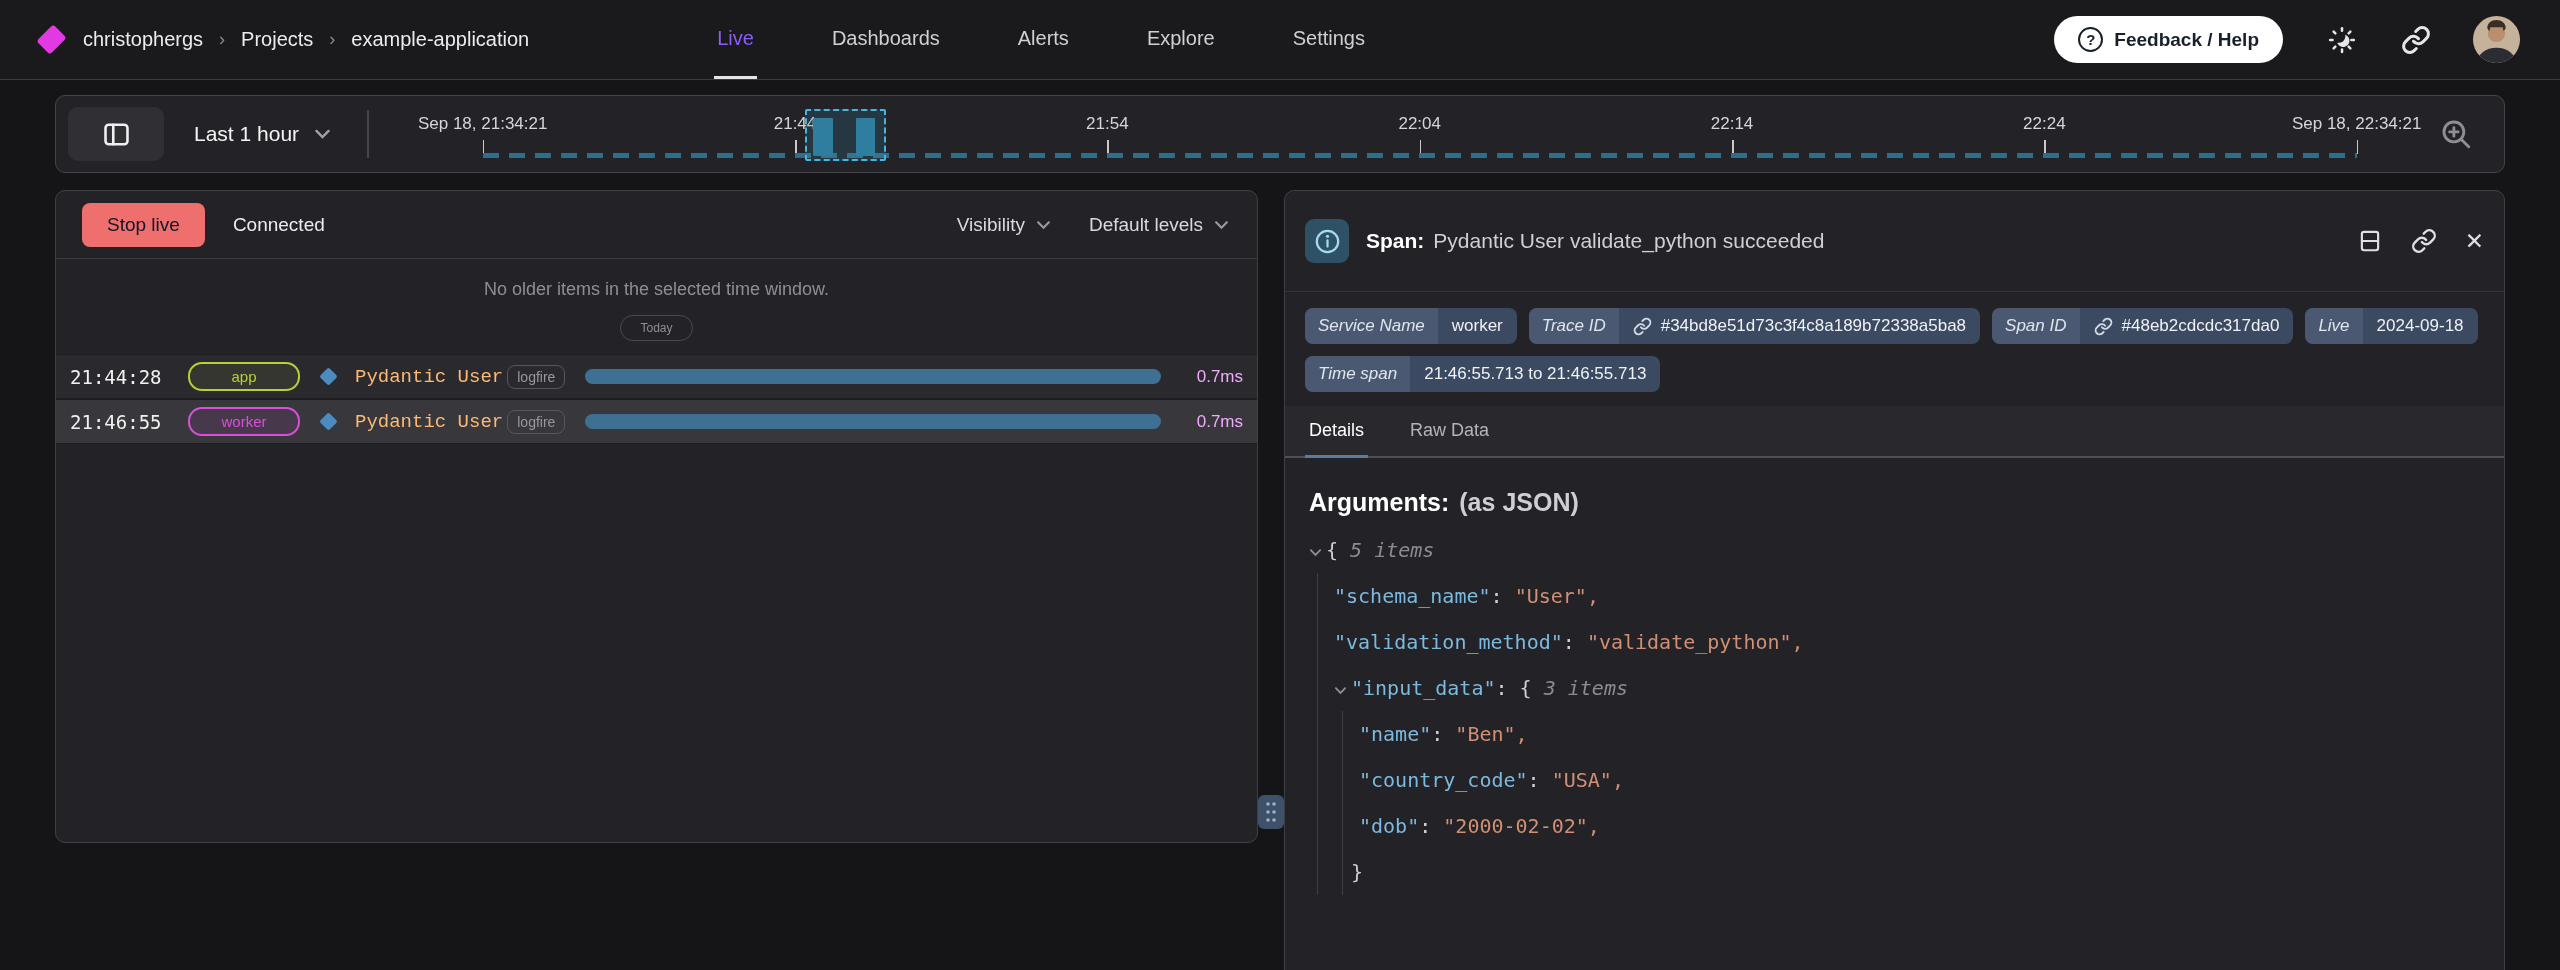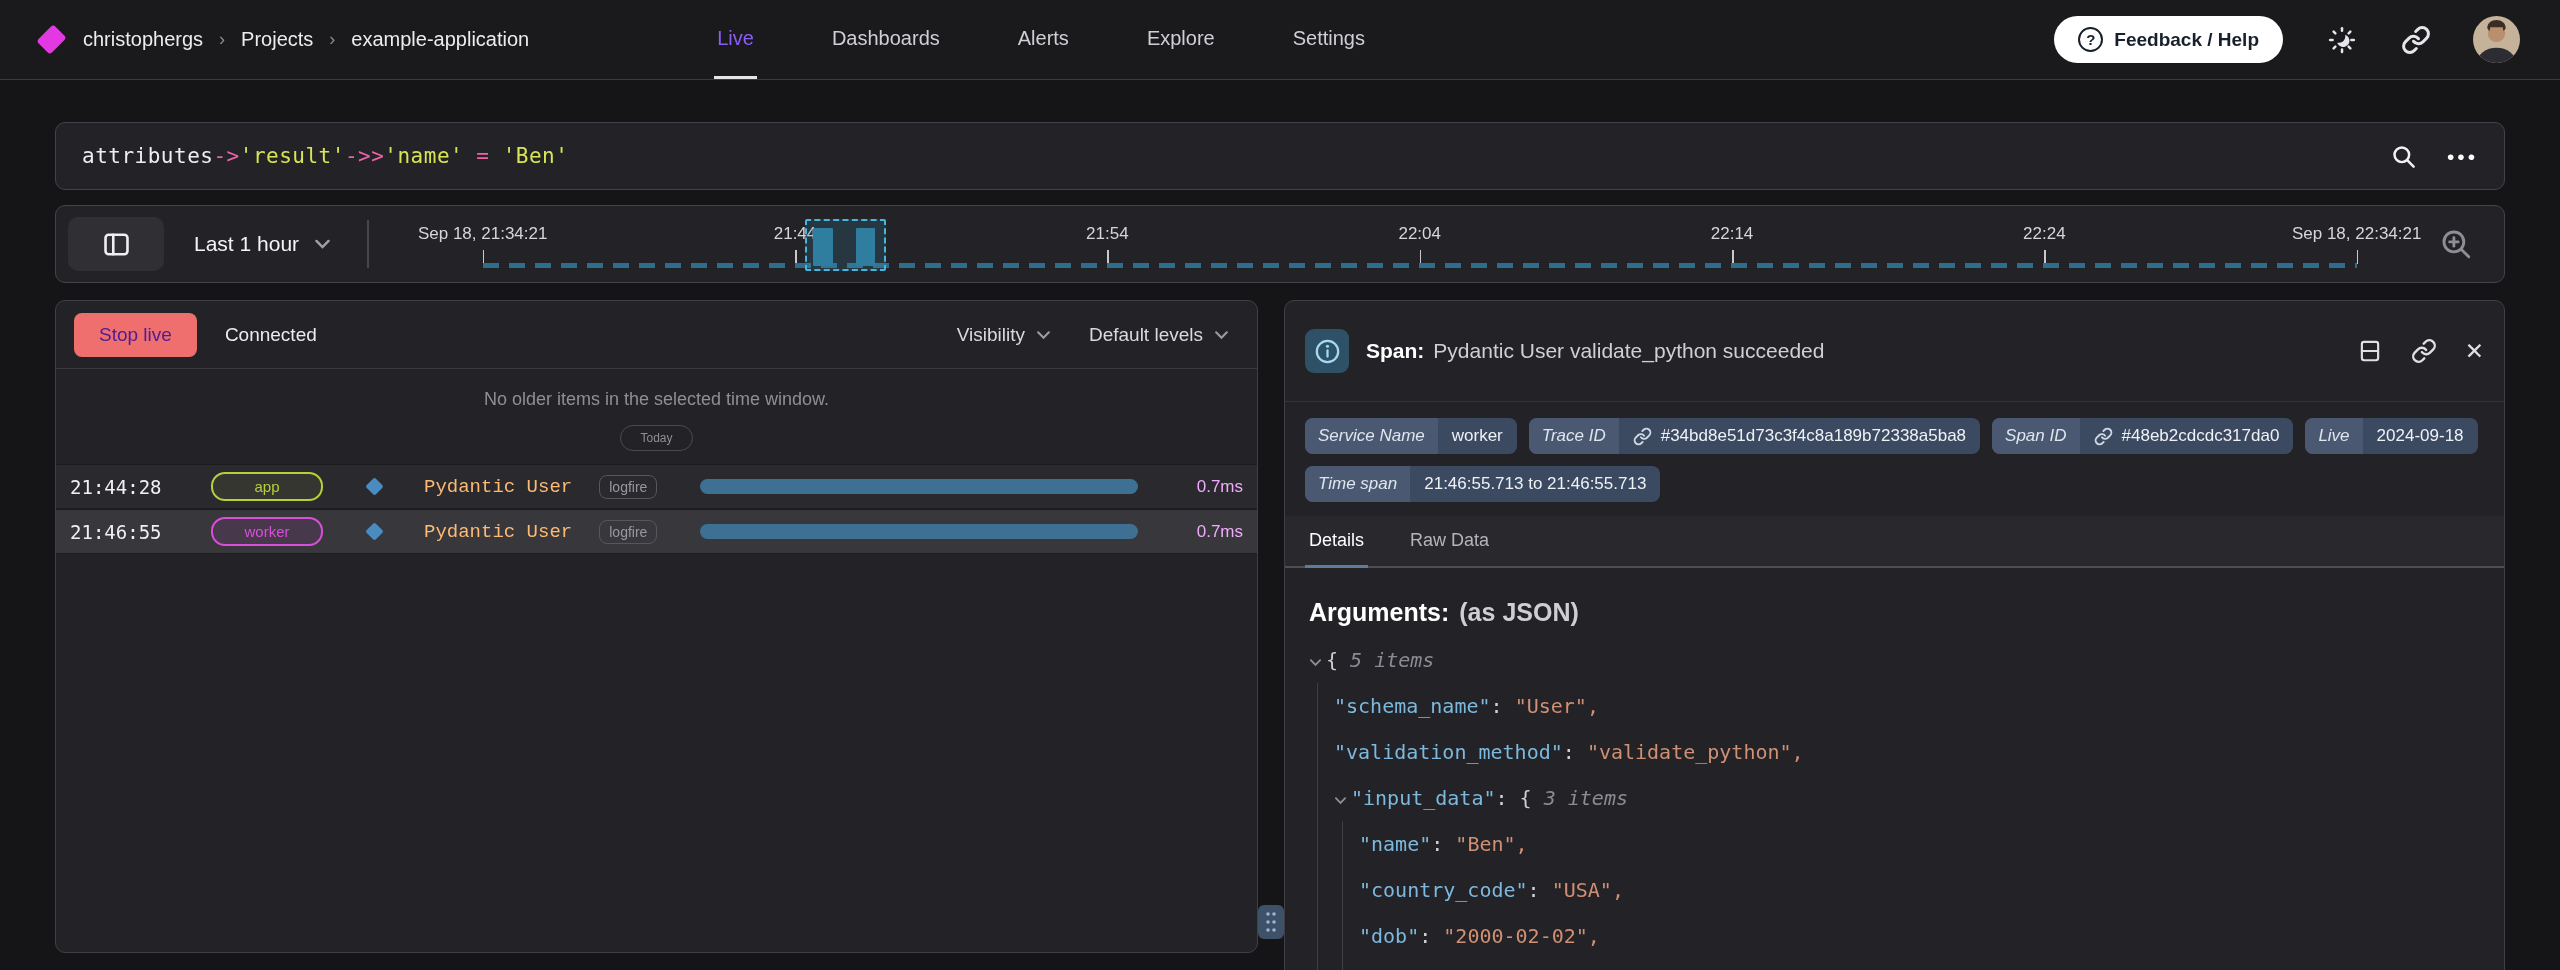--- a/index.html
+++ b/index.html
@@ -64,34 +64,34 @@
   .zoom-btn svg { width:34px; height:34px; }
 
   
   .panels { margin:17px 55px 0; display:flex; gap:26px; position:relative; align-items:flex-start; }
   .panel { background:#232327; border:1.5px solid #3f3f45; border-radius:10px; overflow:hidden; }
   .live-panel { flex:0 0 1203px; height:653px; display:flex; flex-direction:column; }
   .detail-panel { flex:1; height:900px; }
 
   
   .live-header { height:68px; display:flex; align-items:center; padding:0 18px; border-bottom:1px solid #39393e; flex:0 0 auto; }
-  .stop-live { background:#ef6e6e; color:#4c1d95; border:none; border-radius:8px; padding:11px 25px;
-               font-size:19px; font-family:inherit; cursor:pointer; }
+  .stop-live { background:#ef6e6e; color:#0f172a; border:none; border-radius:8px; padding:11px 25px;
+               font-size:19px; font-family:inherit; cursor:pointer;margin-left:8px; }
   .conn-status { font-size:19px; color:#ececef; margin-left:28px; }
   .dropdown { display:flex; align-items:center; gap:11px; background:none; border:none; color:#dadade;
               font-size:19px; font-family:inherit; cursor:pointer; }
   .dropdown svg { width:15px; height:10px; color:#9a9aa0; }
   .dd-visibility { margin-left:auto; }
   .dd-levels { margin-left:38px; margin-right:10px; }
   .empty-block { padding-top:20px; text-align:center; }
   .empty-msg { font-size:18px; color:#8e8e94; }
   .today-pill { display:inline-block; margin:15px auto 13px; border:1.5px solid #4a4a50; border-radius:17px;
                 padding:5px 19px; font-size:12px; color:#8e8e94; }
   .live-row { height:45px; display:flex; align-items:center; padding:0 14px; background:#2a2a2e;
-              border-top:1px solid #1d1d20; border-bottom:1px solid #1d1d20; cursor:pointer;gap:23px; }
+              border-top:1px solid #1d1d20; border-bottom:1px solid #1d1d20; cursor:pointer; }
   .live-row.selected { background:#37373c; }
   .row-time { font-family:"DejaVu Sans Mono", monospace; font-size:19px; color:#f0f0f2; width:118px; flex:0 0 auto; }
   .svc-badge { width:112px; flex:0 0 auto; text-align:center; font-size:15px; padding:4px 0;
                border-radius:14px; border:2px solid; }
   .row-diamond { width:13px; height:13px; background:#4a8cc0; transform:rotate(45deg); border-radius:2px;
                  margin:0 20px 0 22px; flex:0 0 auto; }
   .row-name { font-family:Liberation Mono, monospace; font-size:19px; color:#fdba74; margin-right:4px; white-space:nowrap; }
   .tag-badge { font-size:14px; color:#97979e; border:1.5px solid #56565c; border-radius:8px; padding:3px 9px; flex:0 0 auto; }
   .row-bar { flex:1; height:15px; border-radius:8px; background:#3e7094; margin:0 18px 0 20px; }
   .row-dur { font-size:17px; color:#f0abfc; width:64px; text-align:right; flex:0 0 auto; }
@@ -191,32 +191,20 @@
         <circle cx="23" cy="17" r="8.5" fill="#b98f6e"></circle>
         <path d="M14 12c0-5 4-8 9-8s9 3 9 8l-2 3-1-4H17l-1 4z" fill="#3a2e24"></path>
         <path d="M4 46a19 15 0 0 1 38 0z" fill="#2c2d33"></path>
       </svg>
     </span>
   </div>
 </header>
 
 <main>
 
-  <div class="query-bar">
-    <div class="query-text"><span class="q-plain">attributes</span><span class="q-op">-&gt;</span><span class="q-str">'result'</span><span class="q-op">-&gt;&gt;</span><span class="q-str">'name'</span><span class="q-op"> = </span><span class="q-str">'Ben'</span></div>
-    <div class="query-actions">
-      <span style="display:flex">
-        <svg viewBox="0 0 24 24" fill="none" stroke="currentColor" stroke-width="2.2" stroke-linecap="round">
-          <circle cx="10.5" cy="10.5" r="6.5"></circle>
-            <line x1="15.5" y1="15.5" x2="21" y2="21"></line>
-        </svg>
-      </span>
-      <span class="ellipsis">•••</span>
-    </div>
-  </div>
 
   <div class="time-bar">
     <button class="panel-toggle">
       <svg viewBox="0 0 24 24" fill="none" stroke="currentColor" stroke-width="2" stroke-linecap="round">
         <rect x="3.5" y="4.5" width="17" height="15" rx="2.5"></rect>
           <line x1="9.5" y1="4.5" x2="9.5" y2="19.5"></line>
       </svg>
     </button>
     <button class="range-select">
       <span>Last 1 hour</span>

